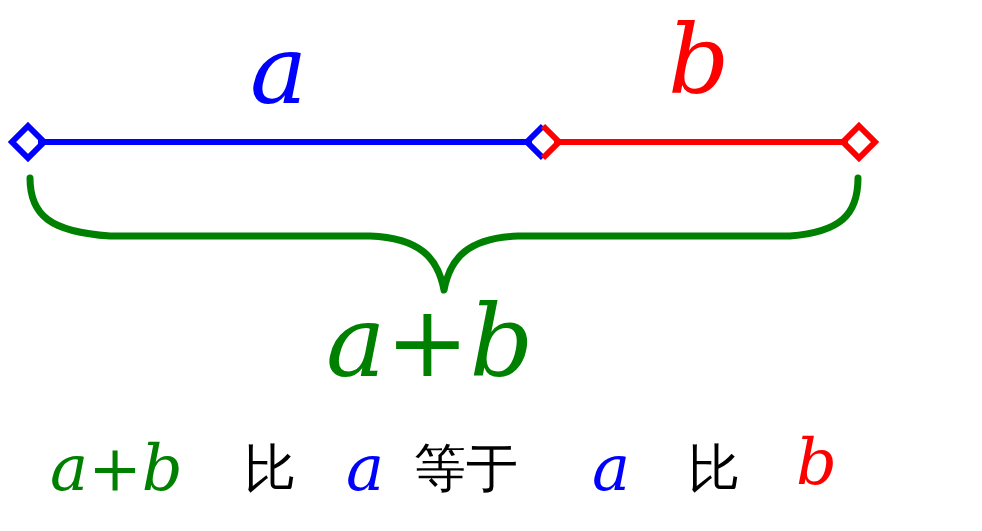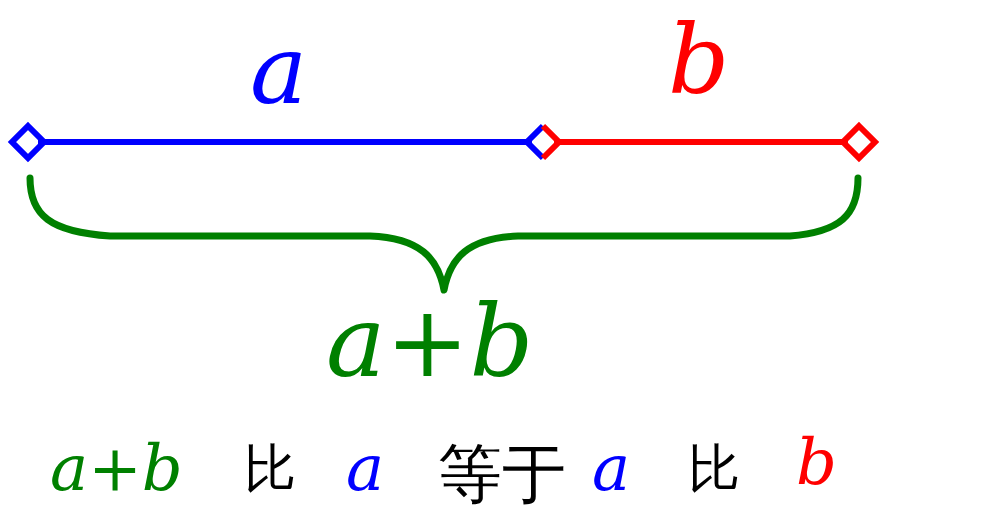--- a/index.html
+++ b/index.html
@@ -36,18 +36,18 @@
   </svg>
 
   <div class="lbl math" style="left:250px; top:22px; font-size:96px; color:#0000ff;">a</div>
   <div class="lbl math" style="left:668px; top:12px; font-size:96px; color:#ff0000;">b</div>
   <div class="lbl math" style="left:326px; top:292px; font-size:100px; color:#008000;">a+b</div>
 
   <div style="position:absolute; left:0; top:0; width:982px; height:531px;">
     <div class="lbl math" style="left:50px; top:436px; font-size:64px; color:#008000;">a+b</div>
     <div class="lbl cjk" style="left:244px; top:442px; font-size:52px; color:#000000;">比</div>
     <div class="lbl math" style="left:346px; top:436px; font-size:64px; color:#0000ff;">a</div>
-    <div class="lbl cjk" style="left:438px; top:442px; font-size:64px; color:#000000;">等于</div>
+    <div class="lbl cjk" style="left:414px; top:442px; font-size:52px; color:#000000;">等于</div>
     <div class="lbl math" style="left:592px; top:436px; font-size:64px; color:#0000ff;">a</div>
     <div class="lbl cjk" style="left:688px; top:442px; font-size:52px; color:#000000;">比</div>
     <div class="lbl math" style="left:796px; top:430px; font-size:64px; color:#ff0000;">b</div>
   </div>
 </div>
 
 </body></html>

